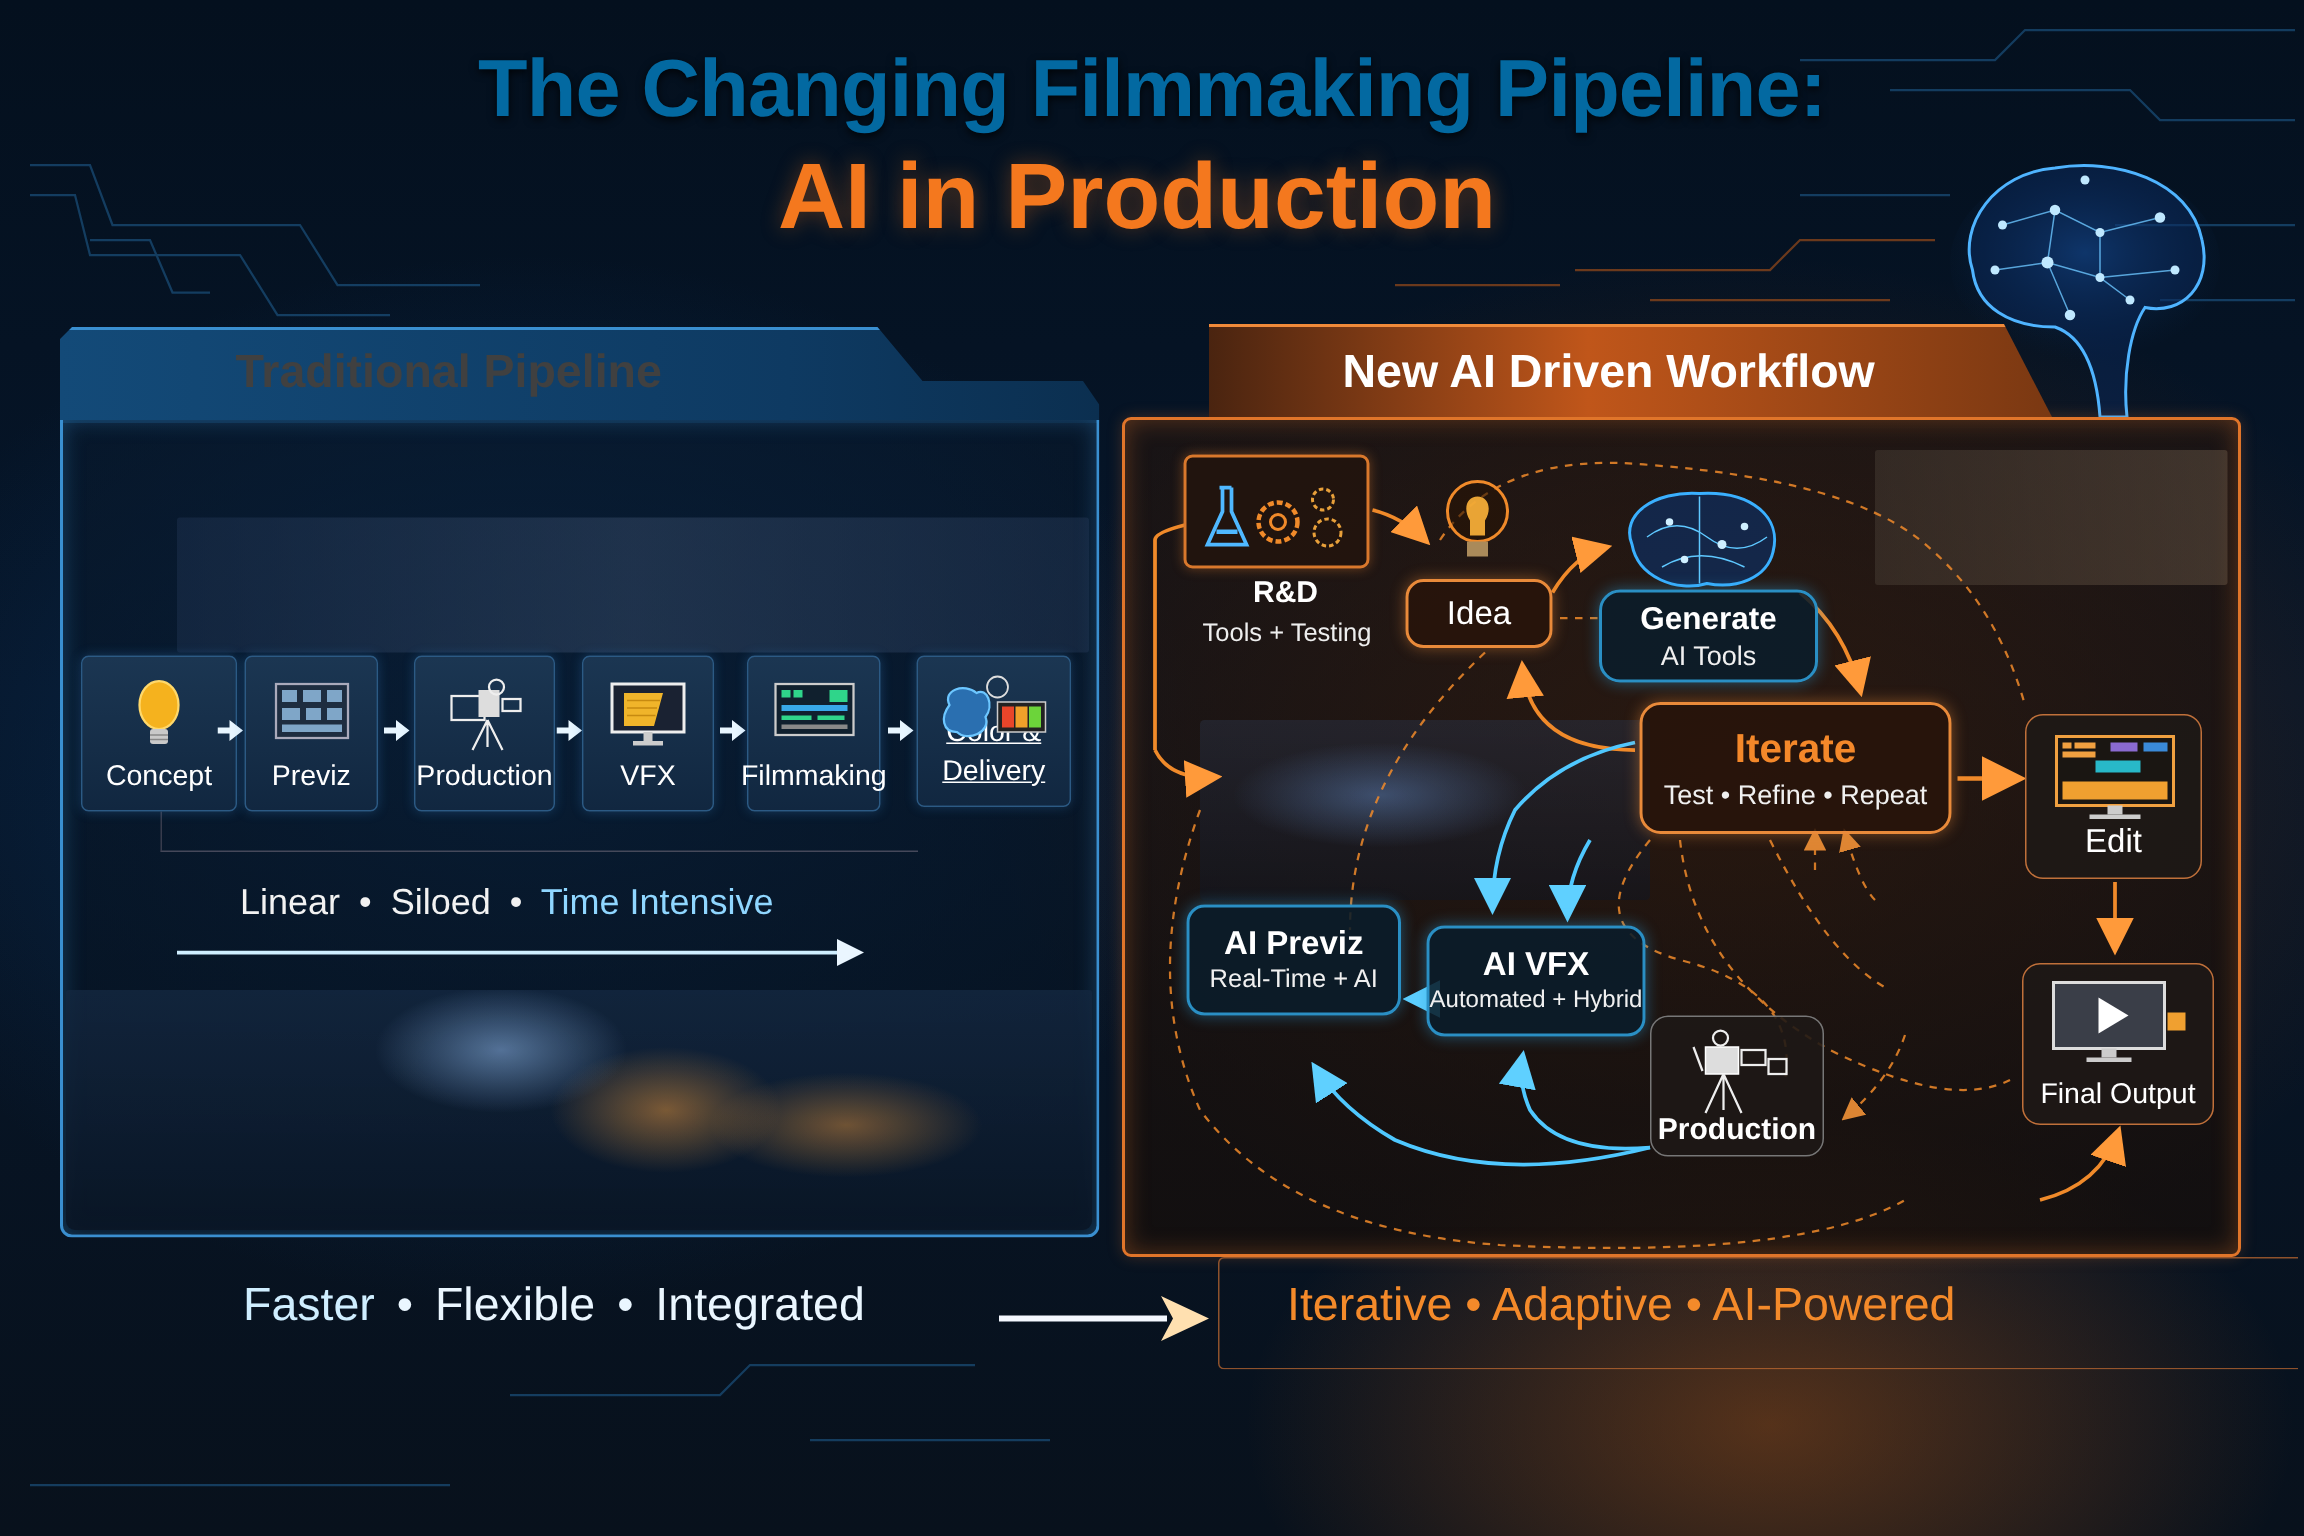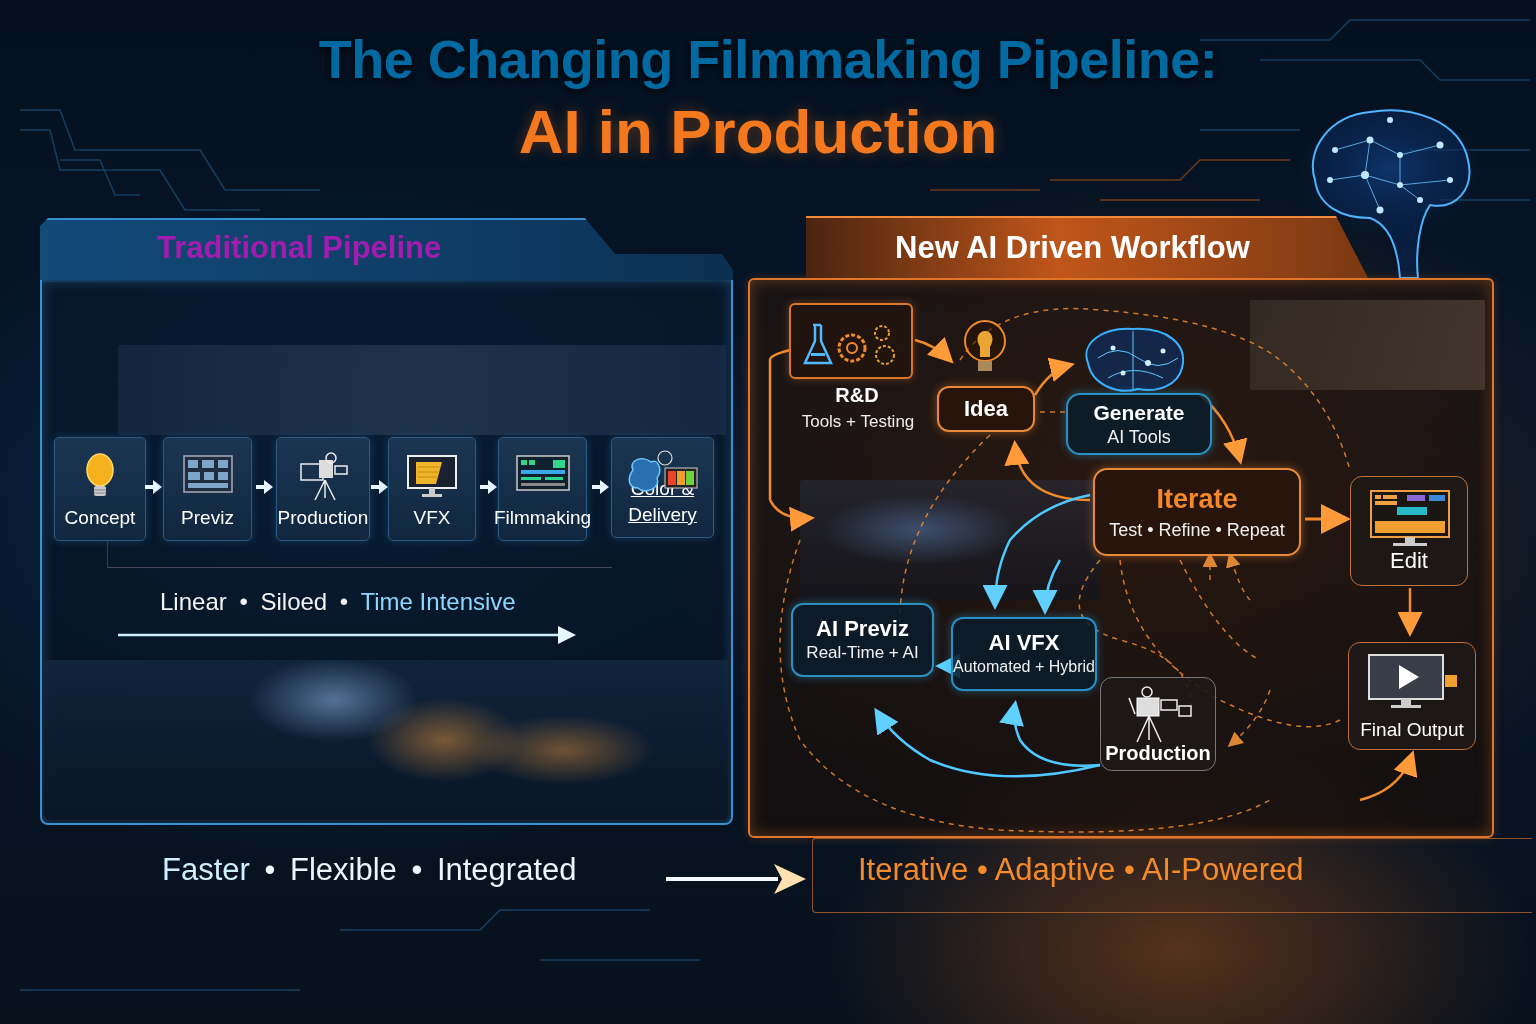--- a/index.html
+++ b/index.html
@@ -34,21 +34,21 @@
     background: linear-gradient(180deg, rgba(8,25,45,0.6), rgba(6,18,32,0.85));
     box-shadow: 0 0 14px rgba(58,143,208,0.35) inset;
   }
   .left-header {
     position: absolute; left: 40px; top: 218px; width: 693px; height: 64px;
     background: linear-gradient(90deg, #134a78, #0e3a62 70%, #0b2f50);
     clip-path: polygon(0 8px, 8px 0, 545px 0, 575px 36px, 682px 36px, 693px 52px, 693px 64px, 0 64px);
     border-top: 2px solid #3a8fd0;
   }
   .left-header-title {
-    position: absolute; left: 157px; top: 230px; font-size: 31px; font-weight: 700; color: #a21caf;
+    position: absolute; left: 157px; top: 230px; font-size: 31px; font-weight: 700; color: #404040;
   }
   .left-scene-top {
     position: absolute; left: 118px; top: 345px; width: 608px; height: 90px;
     background: linear-gradient(90deg, rgba(30,50,80,0.6), rgba(60,80,110,0.55), rgba(35,55,85,0.6));
     opacity: 0.8; border-radius: 2px;
   }
   .left-scene-bottom {
     position: absolute; left: 44px; top: 660px; width: 684px; height: 160px;
     background:
       radial-gradient(ellipse 120px 60px at 290px 40px, rgba(140,180,230,0.55), transparent 70%),
@@ -190,21 +190,21 @@
 </svg>
 
 <div class="left-header"></div>
 <div class="left-header-title">Traditional Pipeline</div>
 <div class="left-panel"></div>
 <div class="left-scene-top"></div>
 <div class="left-scene-bottom"></div>
 
 <div class="loop-line"></div>
 
-<div class="tstep" style="left:54px;width:92px;">
+<div class="tstep" style="left:54px;width:104px;">
   <svg class="ticon" viewBox="0 0 60 52">
     <ellipse cx="30" cy="20" rx="13" ry="16" fill="#f5b21e" stroke="#ffd86a" stroke-width="1.5"></ellipse>
     <rect x="24" y="36" width="12" height="10" rx="2" fill="#c9c9c9"></rect>
     <line x1="24" y1="40" x2="36" y2="40" stroke="#888"></line>
     <line x1="24" y1="43" x2="36" y2="43" stroke="#888"></line>
   </svg>
   <span class="tlabel">Concept</span>
 </div>
 <svg class="tarrow" style="left:145px;" viewBox="0 0 18 18">
     <path d="M0 7 H8 V2 L17 9 L8 16 V11 H0 Z" fill="#e8f6ff"></path>
@@ -368,21 +368,21 @@
 </div>
 <div class="rd-title">R&amp;D</div>
 <div class="rd-sub">Tools + Testing</div>
 
 <svg style="position:absolute;left:960px;top:317px;width:50px;height:66px;" viewBox="0 0 50 66">
   <circle cx="25" cy="24" r="20" fill="rgba(40,20,5,0.6)" stroke="#f08a2a" stroke-width="2"></circle>
   <path d="M25 14 C32 14, 35 22, 30 30 L30 40 L20 40 L20 30 C15 22, 18 14, 25 14 Z" fill="#ffb43a" opacity="0.9"></path>
   <rect x="18" y="44" width="14" height="10" fill="#aa8a5a"></rect>
 </svg>
 <div class="node orange" style="left:937px;top:386px;width:98px;height:46px;">
-  <span class="n-title" style="font-weight:700;">Idea</span>
+  <span class="n-title" style="font-weight:400;">Idea</span>
 </div>
 
 <svg style="position:absolute;left:1078px;top:323px;width:112px;height:76px;" viewBox="0 0 112 76">
   <path d="M10 40 C2 20, 25 4, 55 6 C90 4, 110 22, 104 45 C100 62, 80 70, 60 66 C40 72, 14 62, 10 40 Z" fill="rgba(10,50,110,0.6)" stroke="#3ab0ff" stroke-width="2"></path>
   <g stroke="#5fc8ff" stroke-width="1" fill="none">
       <path d="M20 35 Q40 20 60 35 Q80 50 100 35"></path>
       <path d="M30 55 Q55 40 85 55"></path>
       <path d="M55 8 L55 66"></path>
     </g>
   <g fill="#cfefff">

